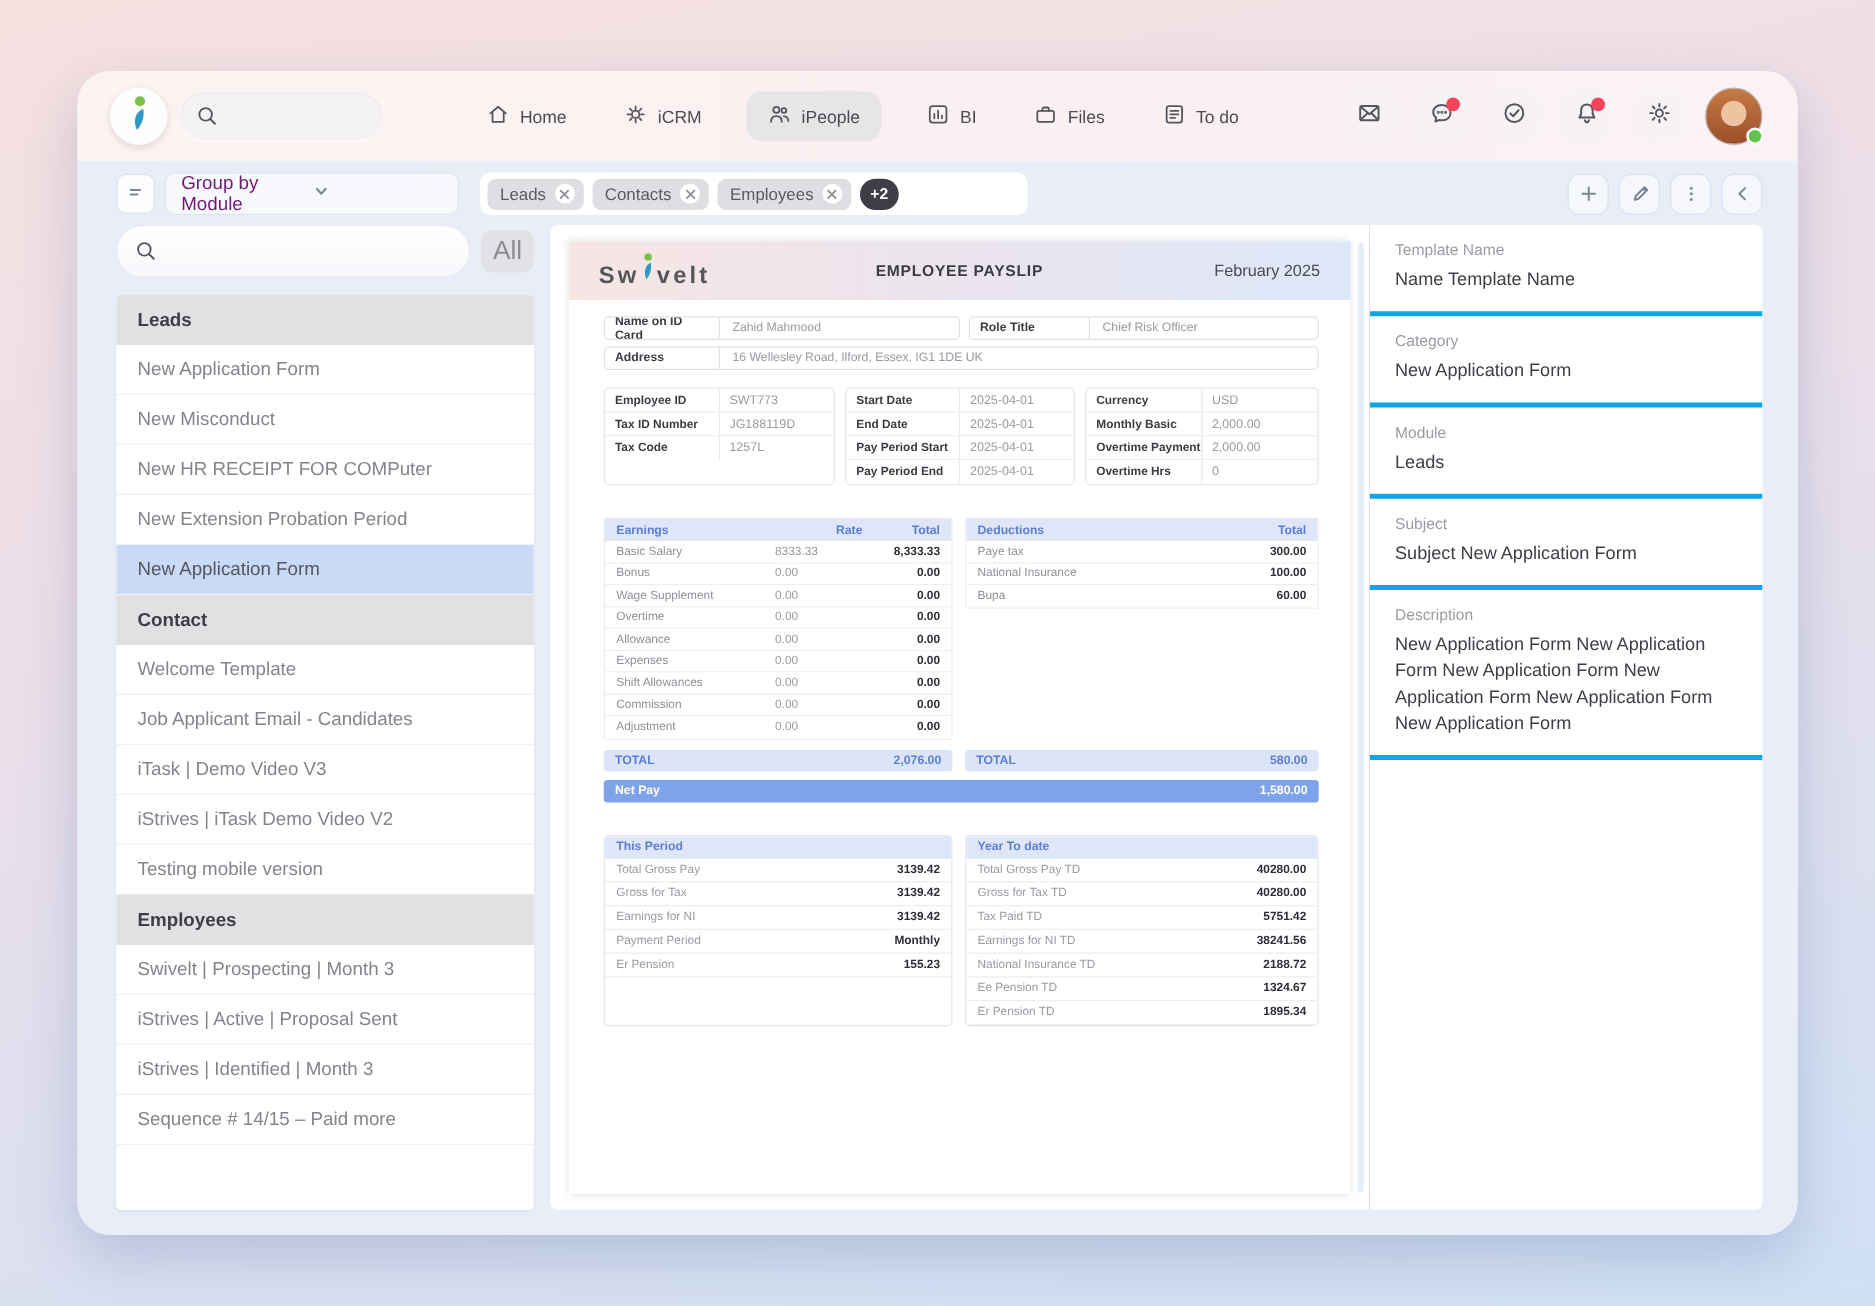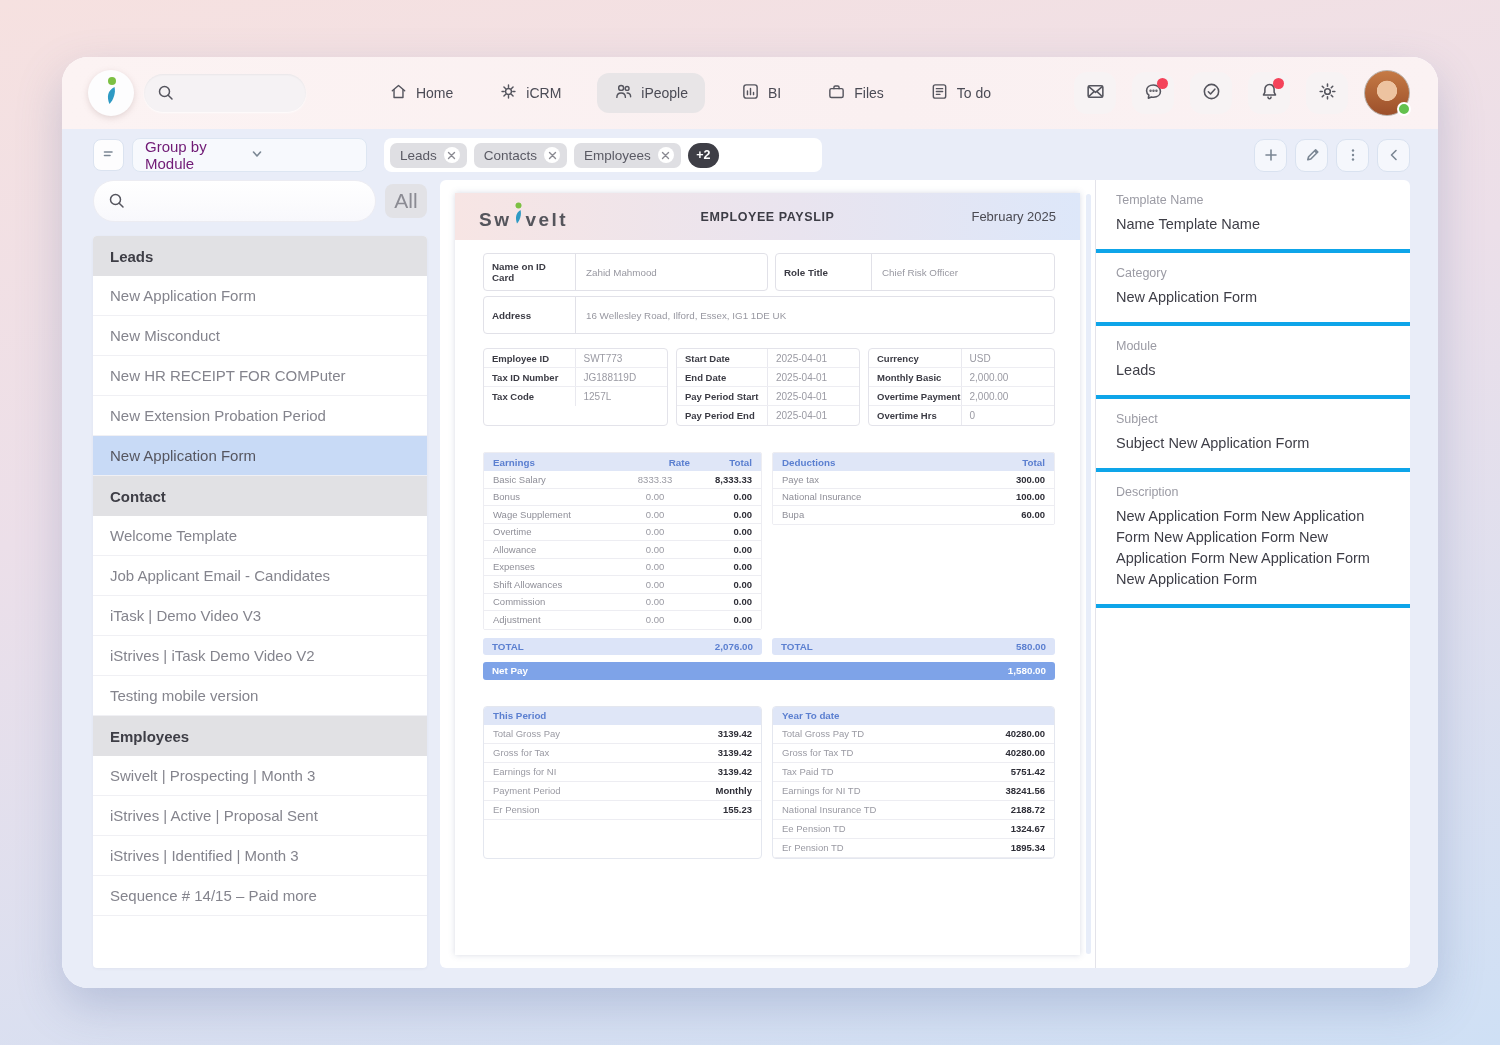--- a/index.html
+++ b/index.html
@@ -92,21 +92,21 @@
   .doc-page{width:625px;height:100%;background:#fff;box-shadow:0 0 6px rgba(100,110,150,.25);
     overflow:hidden;}
   .pay-header{height:47px;display:flex;align-items:center;padding:0 24px;
     background:linear-gradient(90deg,#f7e5e4,#e9e4ef 55%,#dde7f9);}
   .logo{display:flex;align-items:flex-end;gap:1px;font-weight:800;font-size:19px;
     letter-spacing:2.5px;color:#55555c;width:150px;}
   .pay-title{flex:1;text-align:center;font-size:12.5px;font-weight:700;letter-spacing:.6px;color:#3c3c45;}
   .pay-period{width:150px;text-align:right;font-size:13px;font-weight:500;color:#4a4a52;}
   .pay-body{padding:13px 25px 0 28px;}
   .id-row{display:flex;gap:7px;}
-  .id-field{display:flex;align-items:center;border:1px solid #e1e1e8;border-radius:4px;height:38px;
+  .id-field{display:flex;align-items:center;border:1px solid #e1e1e8;border-radius:4px;height:19px;
     background:#fff;overflow:hidden;}
   .id-field .lbl{font-size:9.8px;font-weight:700;color:#3b3b44;padding:0 8px;width:92px;flex:none;
     border-right:1px solid #e1e1e8;height:100%;display:flex;align-items:center;}
   .id-field .val{font-size:9.8px;color:#9898a1;padding:0 10px;white-space:nowrap;}
   .id-f1{width:285px;} .id-f2{width:280px;} .id-f2 .lbl{width:96px;}
   .id-addr{margin-top:5px;width:572px;}
   
   .info-row{display:flex;gap:8px;margin-top:14px;}
   .info-box{border:1px solid #e3e3ea;border-radius:4px;height:78px;overflow:hidden;background:#fff;}
   .ib1{width:185px;} .ib2{width:184px;} .ib3{width:187px;}
@@ -120,21 +120,21 @@
   .tbl{border:1px solid #ededf2;border-radius:2px;overflow:hidden;}
   .tbl-l{width:279px;} .tbl-r{width:283px;}
   .tbl-head{height:18px;background:#dfe6f7;color:#5b7fd0;font-size:9.8px;font-weight:700;
     display:flex;align-items:center;padding:0 9px;}
   .tbl-head .c-lbl{flex:1;} .tbl-head .c-rate{width:70px;text-align:right;}
   .tbl-head .c-tot{width:62px;text-align:right;}
   .tr{height:17.5px;display:flex;align-items:center;padding:0 9px;border-bottom:1px solid #ededf2;
     background:#fff;}
   .tr:last-child{border-bottom:none;}
   .tr .c-lbl{flex:1;font-size:9.5px;color:#8f8f98;white-space:nowrap;}
-  .tr .c-rate{width:70px;text-align:center;font-size:9.5px;color:#9a9aa3;}
+  .tr .c-rate{width:70px;text-align:left;font-size:9.5px;color:#9a9aa3;}
   .tr .c-tot{width:62px;text-align:right;font-size:9.5px;font-weight:700;color:#2e2e37;}
   .totals-row{display:flex;gap:10px;margin-top:8px;}
   .total-bar{height:17px;background:#dce4f8;border-radius:3px;display:flex;align-items:center;
     justify-content:space-between;padding:0 9px;font-size:9.8px;font-weight:700;color:#5b7fd0;}
   .net-bar{margin-top:7px;width:572px;height:18px;background:#7ea3e8;border-radius:3px;
     display:flex;align-items:center;justify-content:space-between;padding:0 9px;
     font-size:9.8px;font-weight:700;color:#ffffff;}
   
   .period-row{display:flex;gap:10px;margin-top:26px;align-items:flex-start;}
   .pbox{border:1px solid #e4e7ef;border-radius:4px;overflow:hidden;background:#fff;height:153px;}

